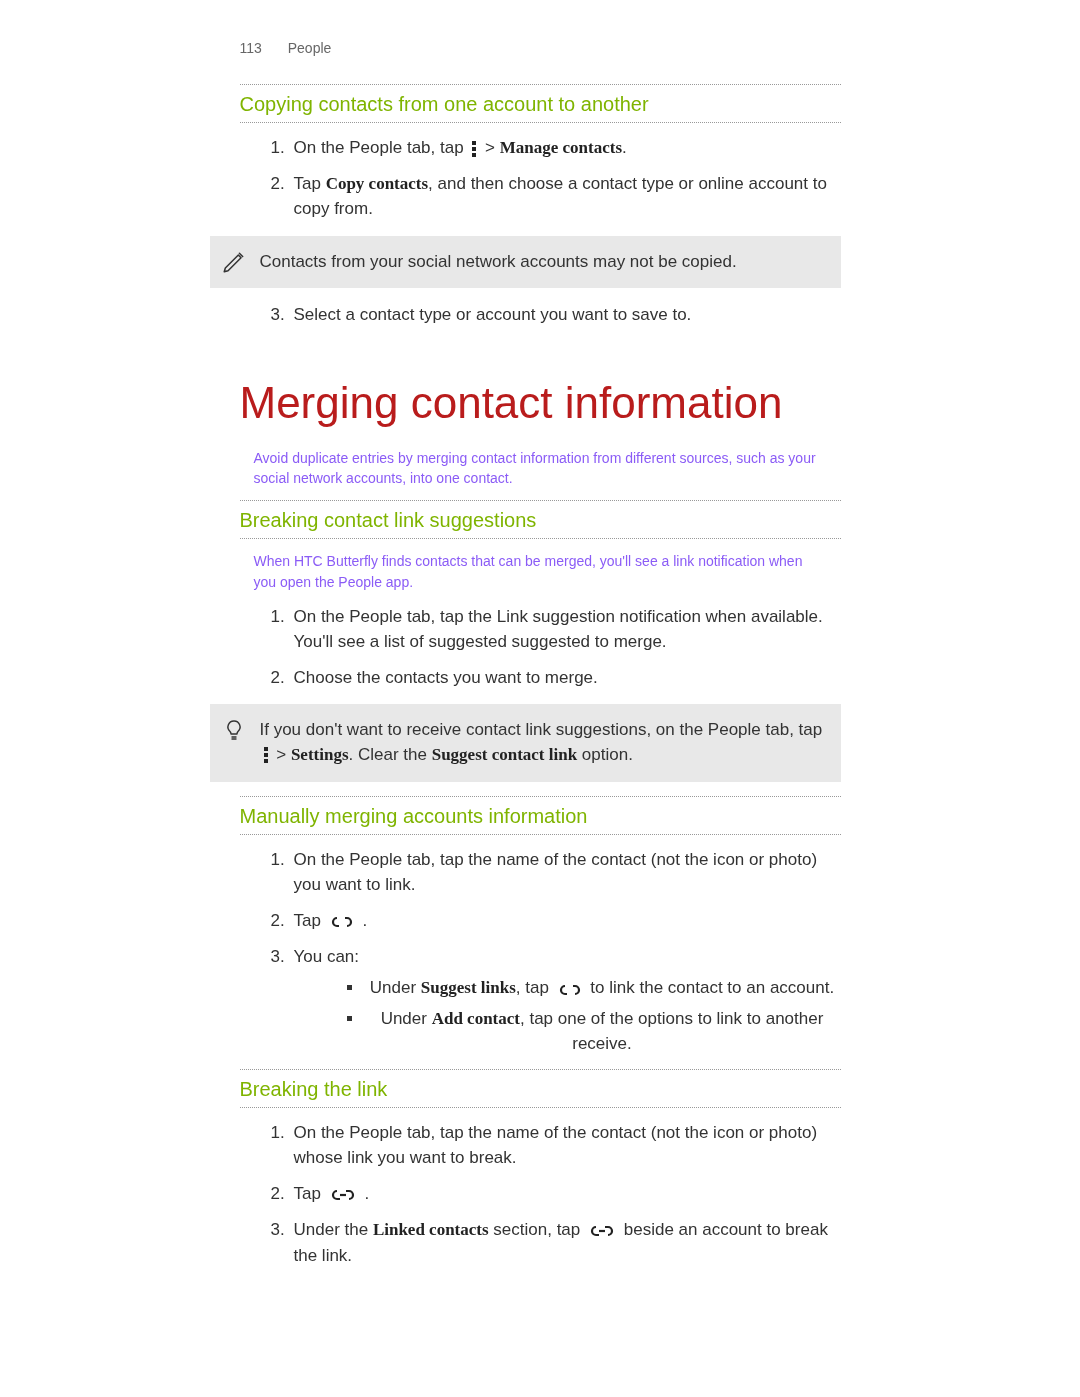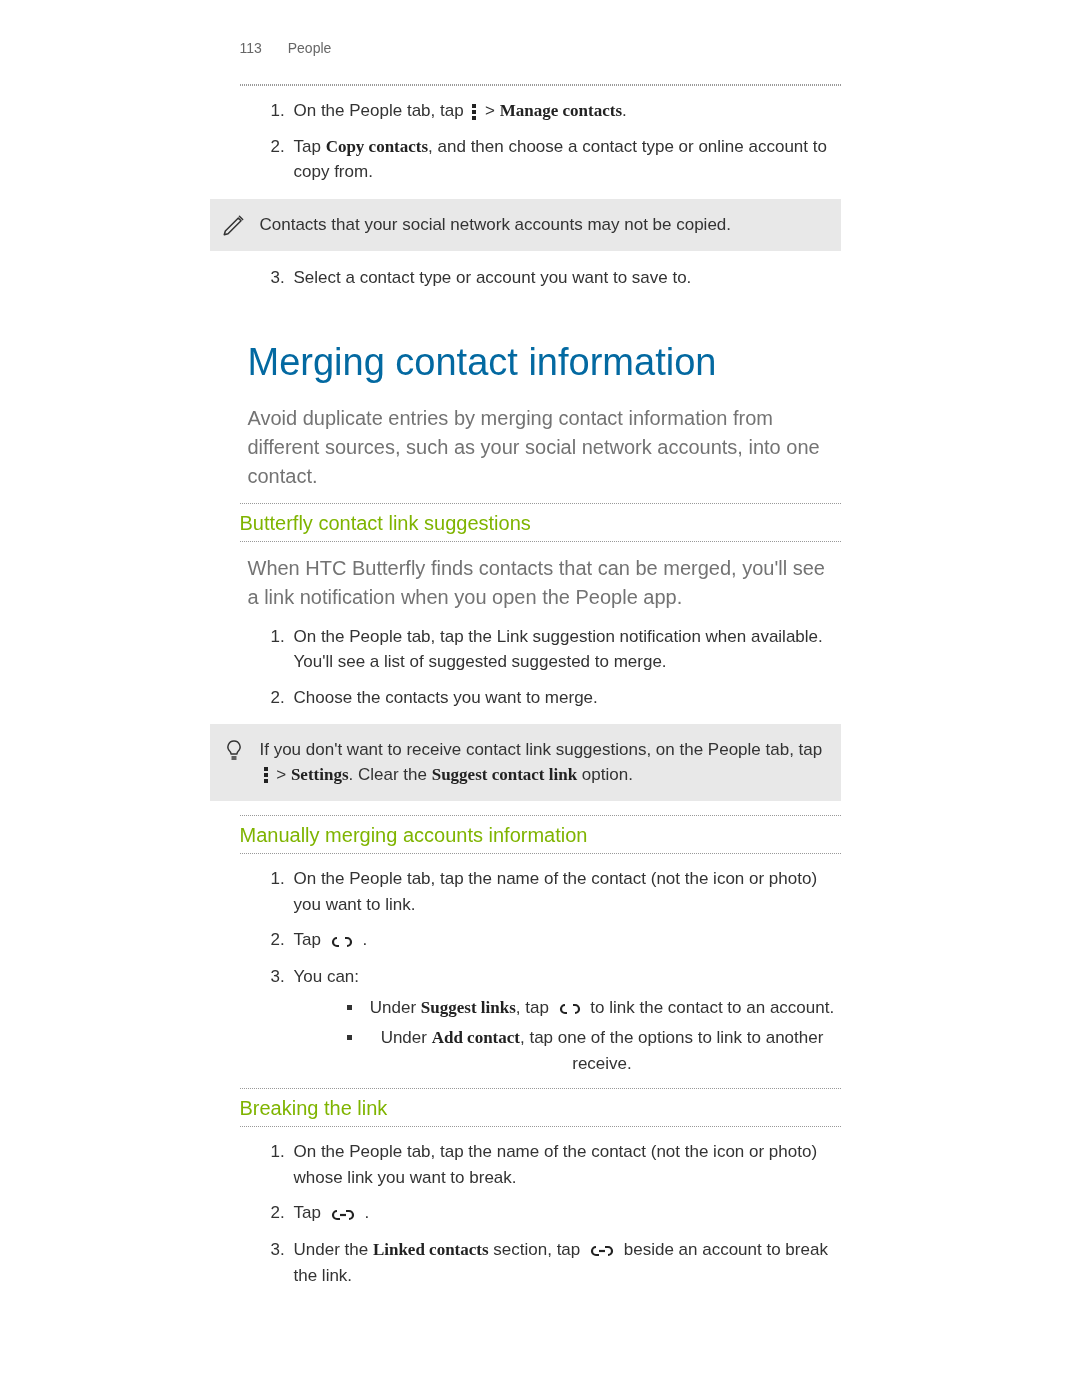--- a/index.html
+++ b/index.html
@@ -29,30 +29,30 @@
     margin: 0;
   }
   .section-sub {
     color: #7fb400;
     font-size: 20px;
     font-weight: 400;
     margin: 4px 0 2px 0;
     padding: 4px 0;
   }
   .section-main {
-    color: #0369a1;
-    font-size: 38px;
+    color: #b91c1c;
+    font-size: 44px;
     font-weight: 400;
-    margin: 50px 0 20px 8px;
+    margin: 50px 0 20px 0;
   }
   .para {
-    font-size: 20px;
+    font-size: 14px;
     line-height: 1.45;
-    margin: 12px 8px;
-    color: #737373;
+    margin: 12px 14px;
+    color: #8b5cf6;
   }
   ol.steps {
     list-style: decimal;
     padding-left: 50px;
     margin: 12px 0;
   }
   ol.steps > li {
     font-size: 17px;
     line-height: 1.5;
     margin-bottom: 10px;
@@ -135,54 +135,55 @@
 <body>
 
 <div class="page">
 
   <div class="header-line">
     <span class="pgnum">113</span>
     <span>People</span>
   </div>
 
   <hr class="dotted">
+  <div class="section-sub">Copying contacts from one account to another</div>
   <hr class="dotted">
 
   <ol class="steps">
     <li>
       <span>On the People tab, tap </span>
       <span class="menu-dots-icon"><span></span></span>
       <span> &gt; </span>
       <span class="bold">Manage contacts</span><span>.</span>
     </li>
     <li>
       <span>Tap </span><span class="bold">Copy contacts</span><span>, and then choose a contact type or online account to copy from.</span>
     </li>
   </ol>
 
   <div class="callout">
     <span class="icon pencil-icon">
       <svg width="26" height="26" viewBox="0 0 24 24">
           <path d="M3 21l3.5-1 12-12-2.5-2.5-12 12L3 21zM17 4l3 3" stroke="#333" stroke-width="1.4" fill="none" stroke-linecap="round" stroke-linejoin="round"></path>
         </svg>
     </span>
-    <span>Contacts that your social network accounts may not be copied.</span>
+    <span>Contacts from your social network accounts may not be copied.</span>
   </div>
 
   <ol class="steps" start="3">
     <li>
       <span>Select a contact type or account you want to save to.</span>
     </li>
   </ol>
 
   <div class="section-main">Merging contact information</div>
   <div class="para">Avoid duplicate entries by merging contact information from different sources, such as your social network accounts, into one contact.</div>
 
   <hr class="dotted">
-  <div class="section-sub">Butterfly contact link suggestions</div>
+  <div class="section-sub">Breaking contact link suggestions</div>
   <hr class="dotted">
 
   <div class="para">When HTC Butterfly finds contacts that can be merged, you'll see a link notification when you open the People app.</div>
 
   <ol class="steps">
     <li>On the People tab, tap the Link suggestion notification when available. You'll see a list of suggested suggested to merge.</li>
     <li>Choose the contacts you want to merge.</li>
   </ol>
 
   <div class="callout">

